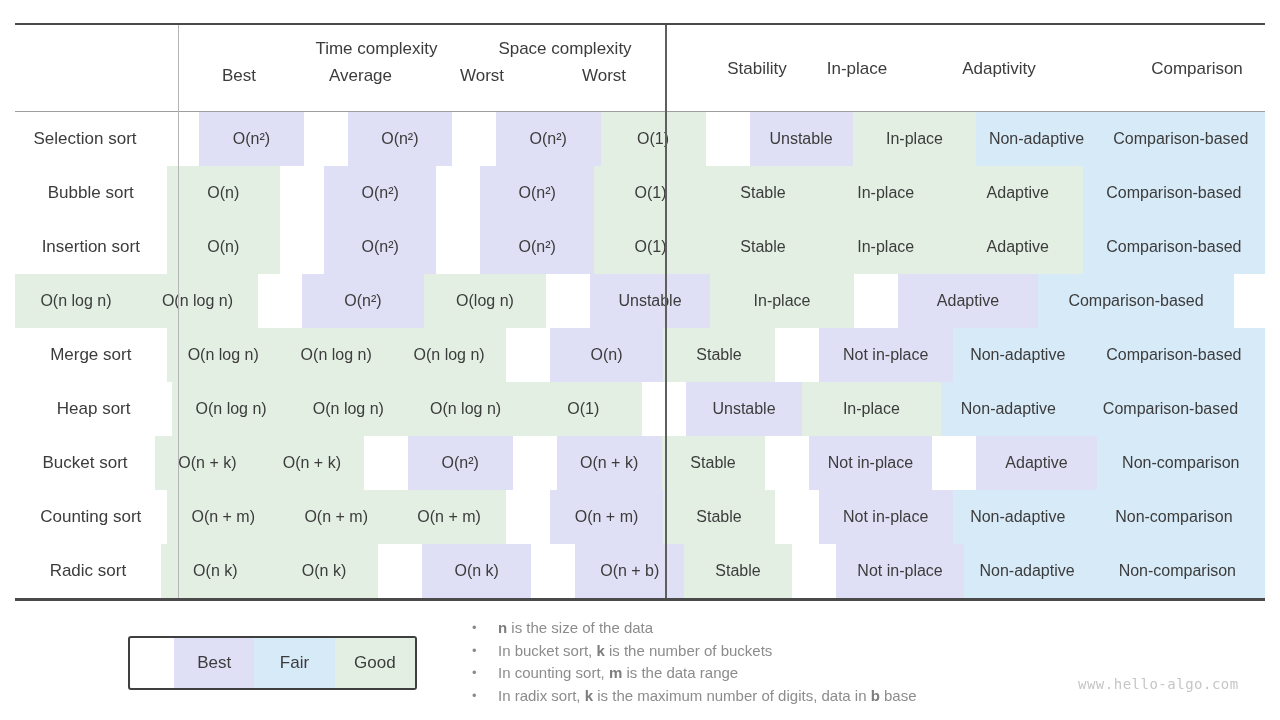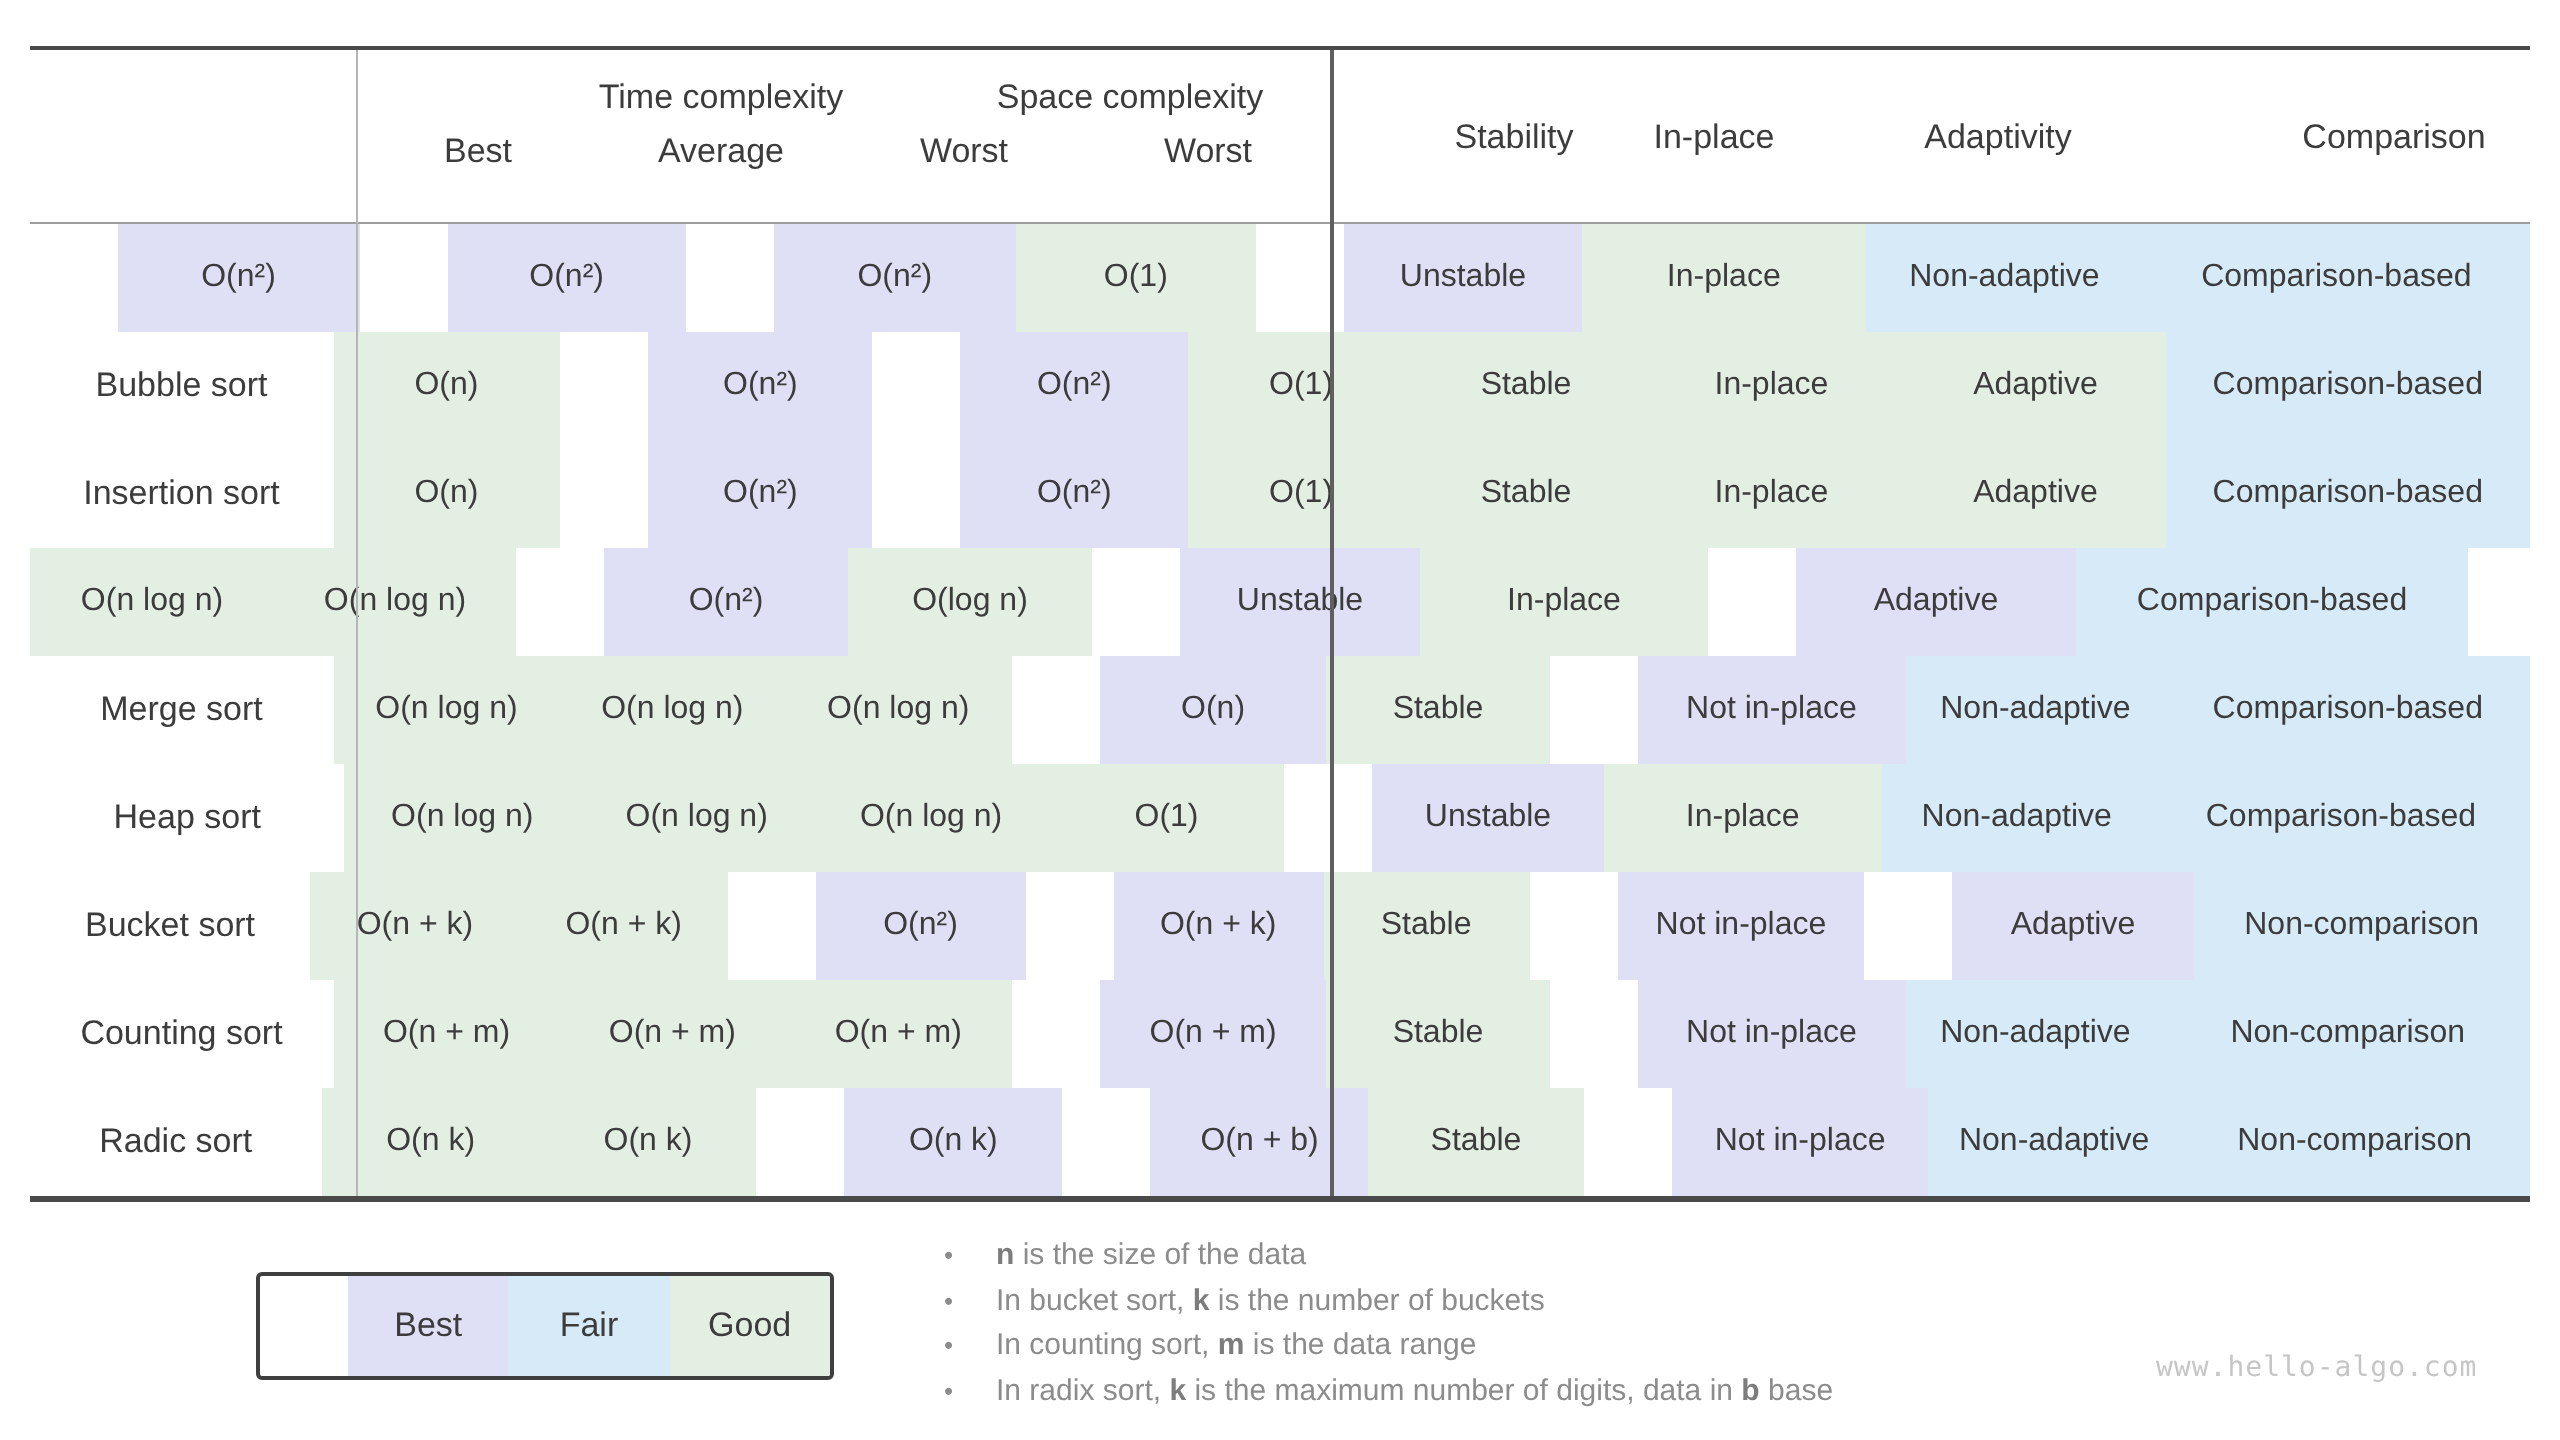--- a/index.html
+++ b/index.html
@@ -7,21 +7,21 @@
   .canvas { position:relative; width:1280px; height:720px; background:#fff; }
 
   
   .ctable { position:absolute; left:15px; top:23px; width:1250px;
             border-top:2px solid var(--border-dark); border-bottom:3px solid var(--border-dark); }
   .thead { position:relative; height:86px; border-bottom:1px solid #9e9e9e; }
   .group-label, .sub-label, .attr-label {
     position:absolute; text-align:center; font-size:17px; color:var(--text);
     height:24px; line-height:24px; white-space:nowrap; }
   .group-label { top:12px; }
-  .g-time  { left:163px; width:365px; }
+  .g-time  { left:163px; width:365px;padding-left:16px; }
   .g-space { left:430px; width:240px; }
   .sub-label { top:39px; }
   .s0 { left:163px; width:122px; } .s1 { left:285px; width:121px; }
   .s2 { left:406px; width:122px; } .s3 { left:528px; width:122px; }
   .attr-label { top:32px; }
   .a0 { left:650px; width:120px;margin-left:32px; } .a1 { left:770px; width:144px; }
   .a2 { left:914px; width:140px; } .a3 { left:1084px; width:196px; }
 
   .tbody { position:relative; }
   .trow { display:flex; height:54px; }
@@ -69,20 +69,21 @@
       <div class="sub-label s1">Average</div>
       <div class="sub-label s2">Worst</div>
       <div class="sub-label s3">Worst</div>
       <div class="attr-label a0">Stability</div>
       <div class="attr-label a1">In-place</div>
       <div class="attr-label a2">Adaptivity</div>
       <div class="attr-label a3">Comparison</div>
     </div>
     <div class="tbody" id="tbody">
         <div class="trow">
+          <div class="rlabel">Selection sort</div>
           <div class="cell w0 rating-poor">O(n²)</div>
           <div class="cell w1 rating-poor">O(n²)</div>
           <div class="cell w2 rating-poor">O(n²)</div>
           <div class="cell w3 rating-good">O(1)</div>
           <div class="cell w4 rating-poor">Unstable</div>
           <div class="cell w5 rating-good">In-place</div>
           <div class="cell w6 rating-fair">Non-adaptive</div>
           <div class="cell w7 rating-fair">Comparison-based</div>
         </div>
         <div class="trow">

